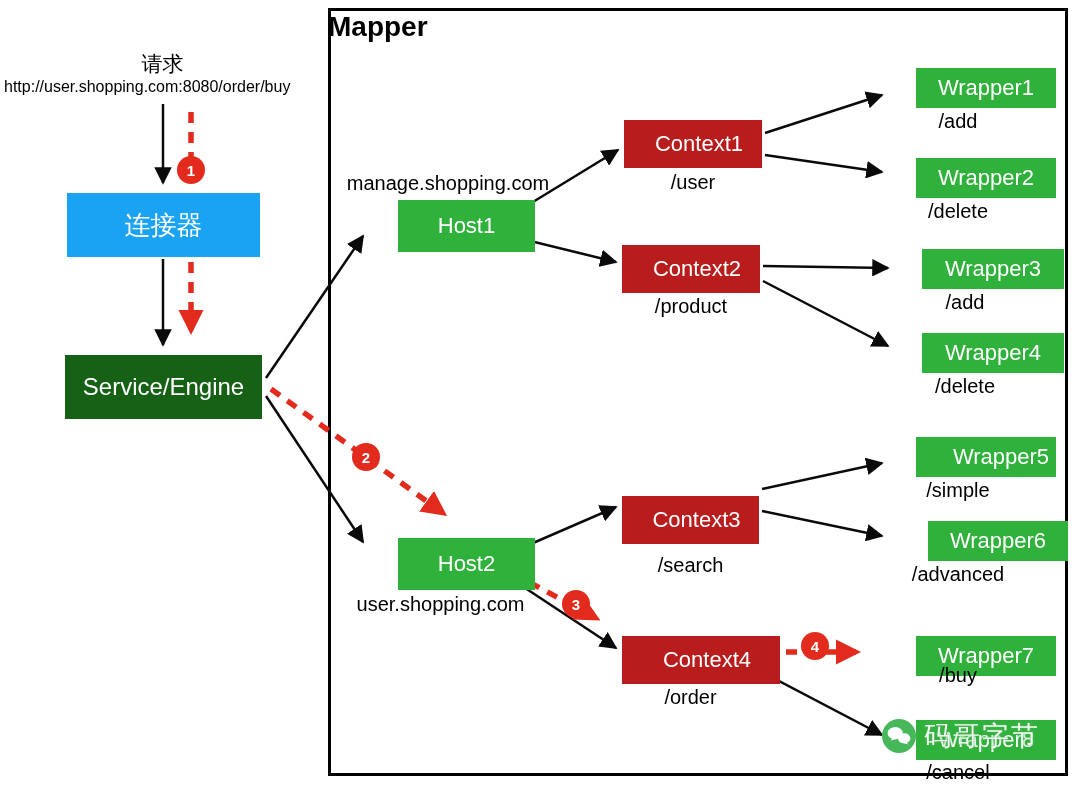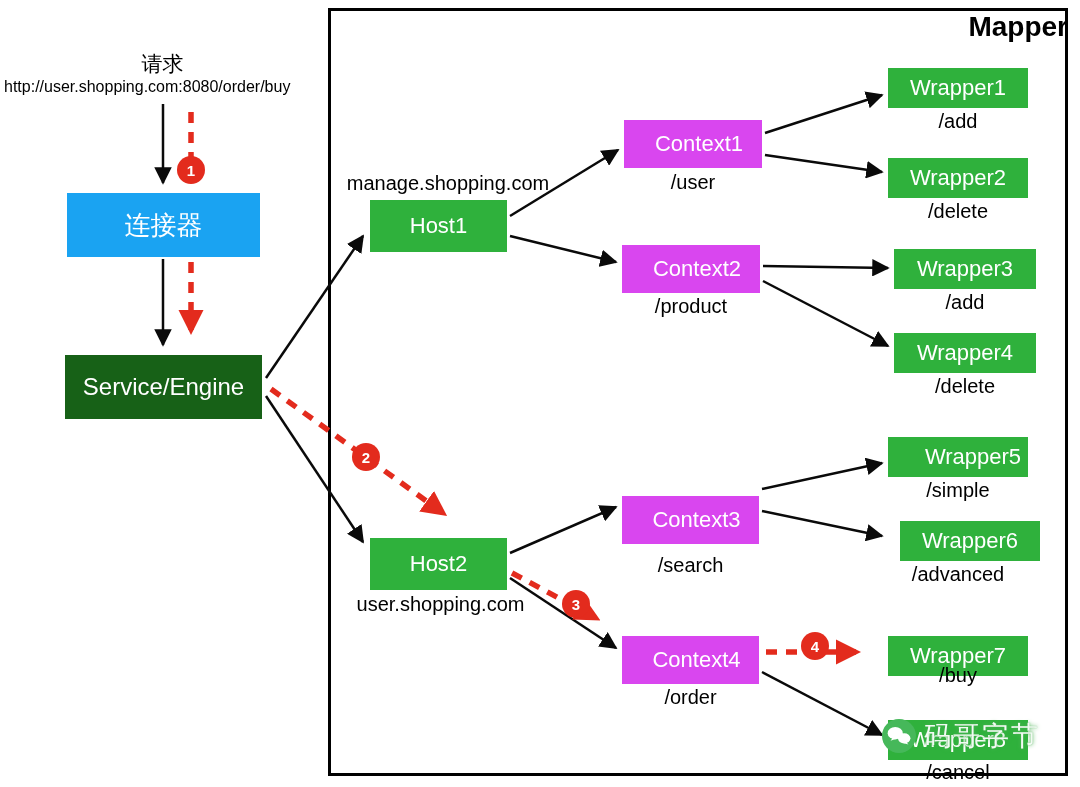--- a/index.html
+++ b/index.html
@@ -1,29 +1,29 @@
 <!DOCTYPE html>
 <html><head>
 <meta charset="utf-8">
 <style>
   * { box-sizing: border-box; margin: 0; padding: 0; }
   html,body { background:#ffffff; }
   body { font-family:"Liberation Sans","DejaVu Sans",sans-serif; }
   #canvas { position:relative; width:1080px; height:787px; background:#fff; overflow:hidden; }
 
   .mapper-box { position:absolute; left:328px; top:8px; width:740px; height:768px; border:3px solid #000; background:transparent; }
-  .mapper-title { position:absolute; left:328px; top:11px; width:740px; text-align:right; font-size:28px; font-weight:bold; color:#000; }
+  .mapper-title { position:absolute; left:328px; top:11px; width:740px; text-align:left; font-size:28px; font-weight:bold; color:#000; }
 
   svg.arrows { position:absolute; left:0; top:0; pointer-events:none; }
 
   .node { position:absolute; display:flex; align-items:center; justify-content:center; color:#fff; white-space:nowrap; }
   .blue      { background:#1aa3f2; font-size:26px; }
   .darkgreen { background:#176117; font-size:24px; }
-  .green     { background:#2fb13c; font-size:22px; }
-  .teal      { background:#d946ef; font-size:22px;padding-left:12px; }
+  .green     { background:#2fb13c; font-size:22px;margin-left:28px; }
+  .teal      { background:#b91c1c; font-size:22px;padding-left:12px; }
 
   .lbl { position:absolute; color:#000; text-align:center; font-size:20px; white-space:nowrap; }
   .req-label { position:absolute; left:100px; top:50px; width:125px; text-align:center; font-size:21px; color:#000; }
   .req-url   { position:absolute; left:4px;  top:78px; width:322px; text-align:left; font-size:16px; color:#000; }
 
   .step { position:absolute; width:28px; height:28px; border-radius:50%; background:#e32b1d; color:#fff;
           font-size:15px; font-weight:bold; display:flex; align-items:center; justify-content:center; z-index:5; }
 
   .watermark { position:absolute; left:882px; top:718px; display:flex; align-items:center; gap:8px; z-index:6; }
   .watermark .wm-text { font-size:27px; color:rgba(255,255,255,0.93); letter-spacing:2px;
@@ -98,21 +98,21 @@
   <div class="node teal" style="left:622px; top:245px; width:138px; height:48px;">
     <span>Context2</span>
   </div>
   <div class="lbl" style="left:622px; top:295px; width:138px;">/product</div>
 
   <div class="node teal" style="left:622px; top:476px; width:137px; height:48px;margin-top:20px;">
     <span>Context3</span>
   </div>
   <div class="lbl" style="left:622px; top:554px; width:137px;text-align:center;">/search</div>
 
-  <div class="node teal" style="left:622px; top:636px; width:137px; height:48px;">
+  <div class="node teal" style="left:622px; top:636px; width:158px; height:48px;">
     <span>Context4</span>
   </div>
   <div class="lbl" style="left:622px; top:686px; width:137px;">/order</div>
 
   <div class="node green" style="left:888px; top:68px; width:140px; height:40px;">
     <span>Wrapper1</span>
   </div>
   <div class="lbl" style="left:888px; top:110px; width:140px;">/add</div>
 
   <div class="node green" style="left:888px; top:158px; width:140px; height:40px;">

